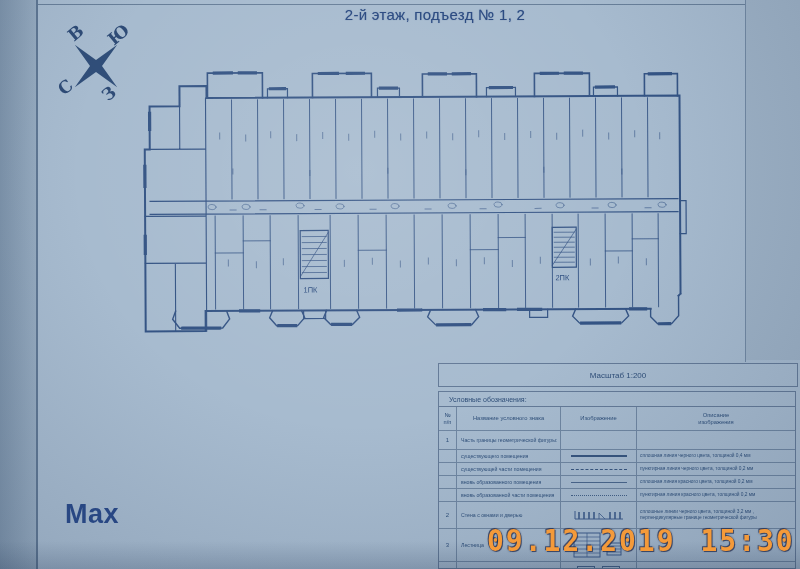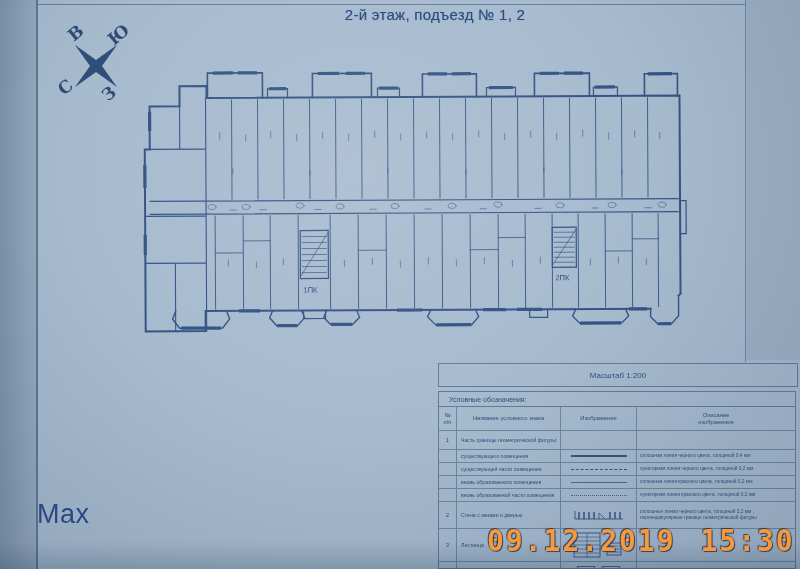--- a/index.html
+++ b/index.html
@@ -44,21 +44,21 @@
   .hdr{font-size:5.8px;justify-content:center;text-align:center;white-space:pre-line;line-height:1.2;}
   .ln{width:56px;}
   .ln-solid{border-top:2px solid rgba(43,74,116,.9);}
   .ln-dash{border-top:1px dashed rgba(43,74,116,.9);}
   .ln-thin{border-top:1px solid rgba(43,74,116,.75);}
   .ln-thindash{border-top:1px dotted rgba(43,74,116,.8);}
   .mini-rects{display:flex;gap:7px;}
   .mini-rects div{width:16px;height:9px;border:1px solid rgba(43,74,116,.8);}
 
   
-  .wm{position:absolute;left:37px;top:501px;z-index:50;font-weight:normal;line-height:1;letter-spacing:.5px;}
+  .wm{position:absolute;left:37px;top:501px;z-index:50;font-weight:bold;line-height:1;letter-spacing:.5px;padding-left:28px;}
   .wm-1{font-size:27px;color:rgba(30,62,126,.92);}
   .wm-2{font-size:28px;color:rgba(224,39,95,.95);margin-top:-2px;}
 
   
   .stamp{position:absolute;left:487px;top:524px;z-index:60;
     font-family:"DejaVu Sans Mono",monospace;font-weight:bold;font-size:28px;
     color:#f49a3a;letter-spacing:2px;word-spacing:6px;transform:scaleY(1.08);
     text-shadow:0 0 2px rgba(35,45,80,.9),1px 1px 0 rgba(35,45,80,.7),-1px -1px 0 rgba(35,45,80,.7);}
 </style>
 </head>

